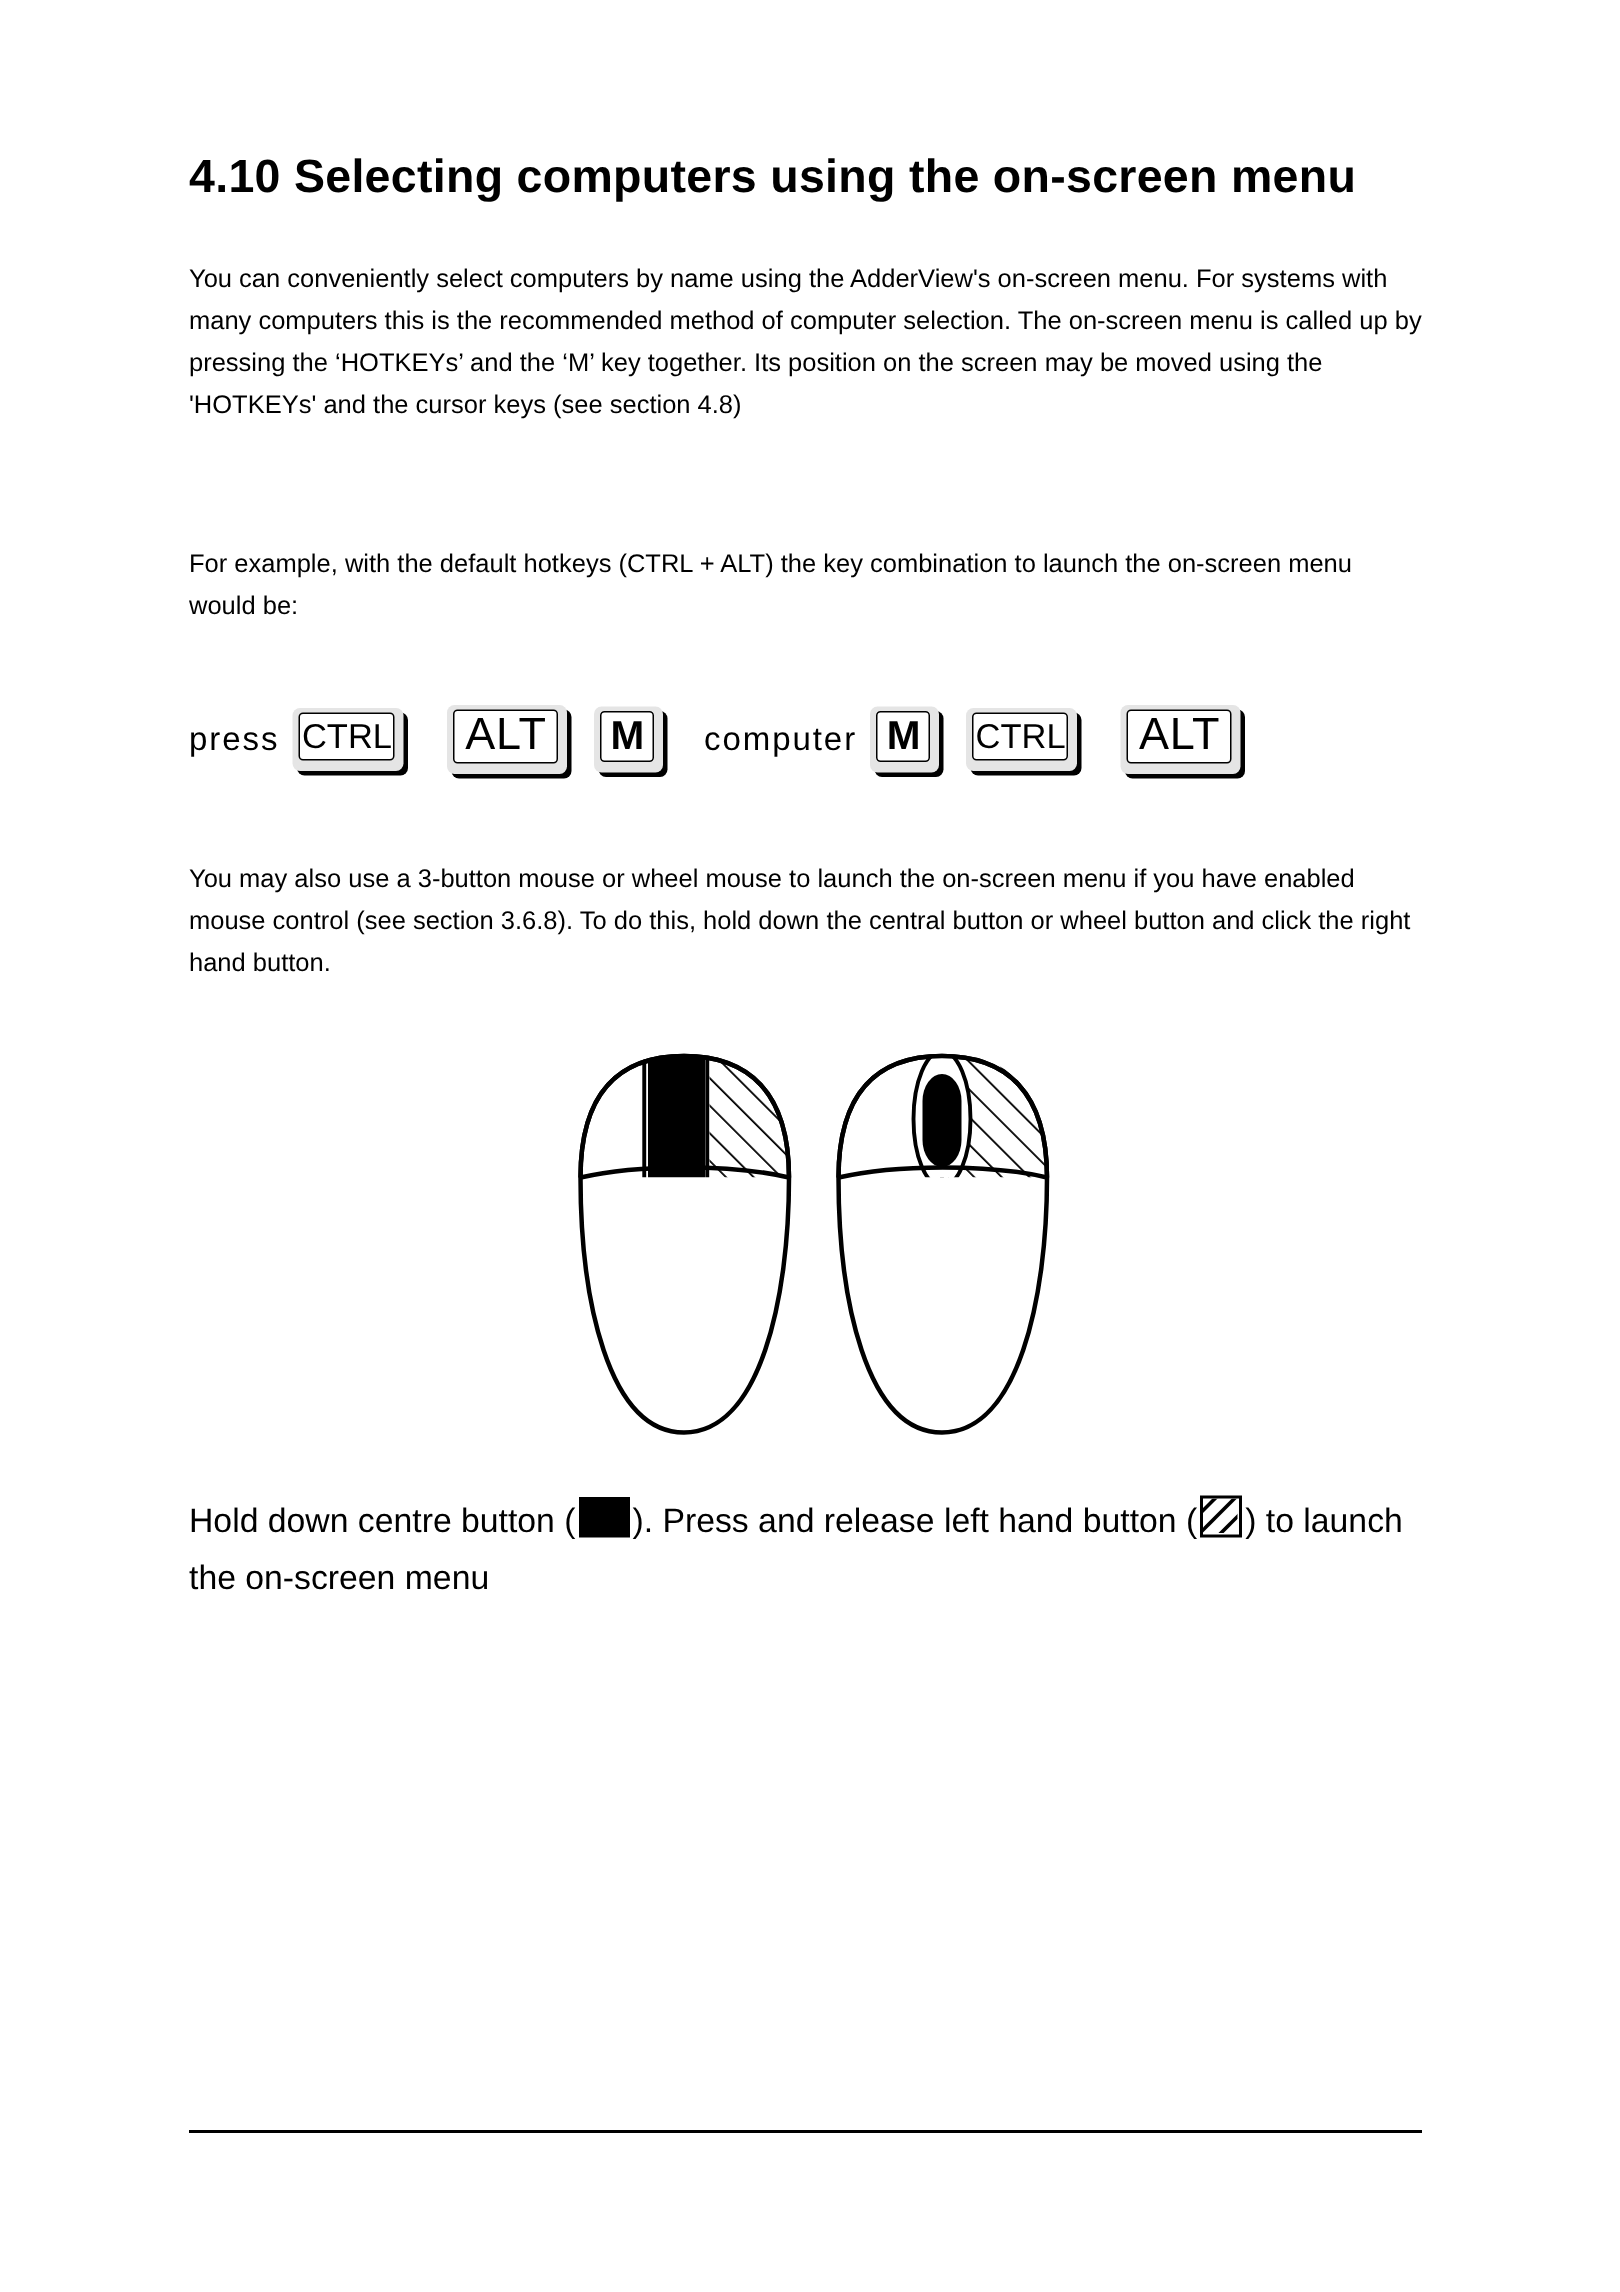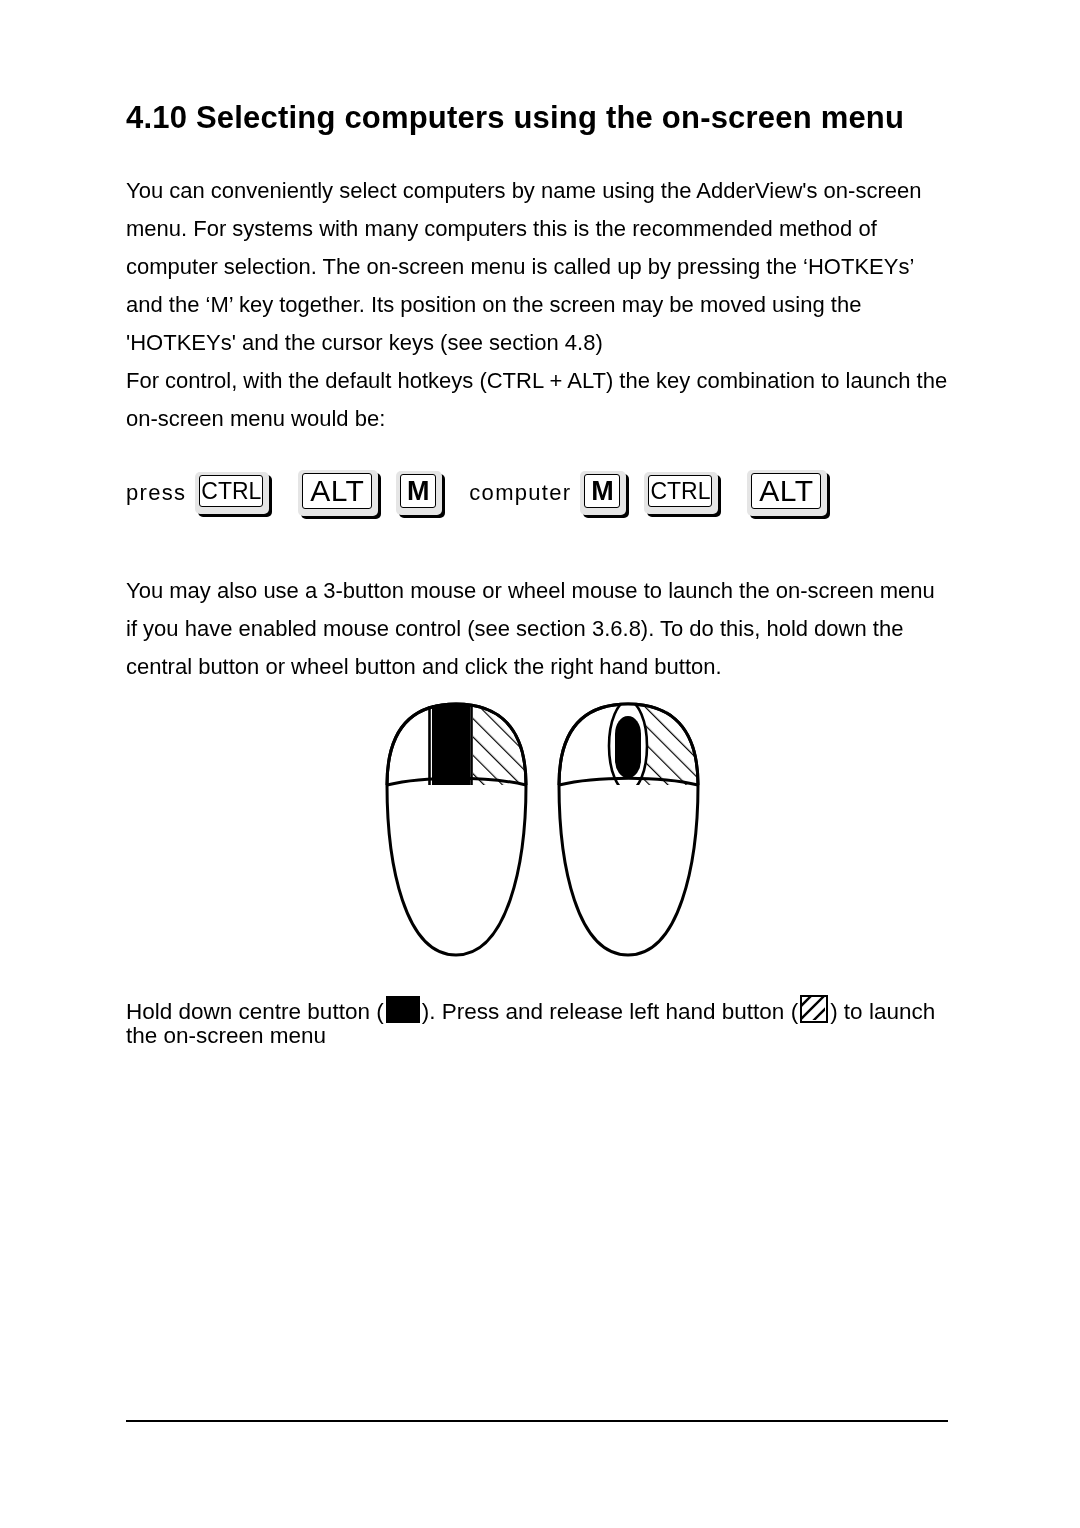--- a/index.html
+++ b/index.html
@@ -33,22 +33,22 @@
     font-weight: bold;
     letter-spacing: 0.2px;
     white-space: nowrap;
   }
 
   
   .para {
     position: absolute;
     left: 126px;
     width: 822px;
-    font-size: 22px;
-    line-height: 38px;
+    font-size: 17px;
+    line-height: 28px;
     text-align: left;
   }
   #para-intro  { top: 172px; }
   #para-example{ top: 362px; }
   #para-mouse  { top: 572px; }
   #para-names  { top: 1088px; }
 
   
   .keyrow {
     position: absolute;
@@ -116,21 +116,21 @@
     height: 285px;
   }
 
   
   .caption {
     position: absolute;
     left: 126px;
     top: 995px;
     width: 830px;
     font-size: 22.5px;
-    line-height: 24px;
+    line-height: 38px;
   }
   .inline-icon {
     display: inline-block;
     vertical-align: -4px;
     margin: 0 2px;
   }
   .icon-solid {
     width: 34px;
     height: 27px;
     background: #000000;
@@ -169,21 +169,21 @@
 </style>
 </head>
 <body>
 
 <div class="page">
 
   <div class="heading">4.10 Selecting computers using the on-screen menu</div>
 
   <div class="para" id="para-intro">You can conveniently select computers by name using the AdderView's on-screen menu. For systems with many computers this is the recommended method of computer selection. The on-screen menu is called up by pressing the ‘HOTKEYs’ and the ‘M’ key together. Its position on the screen may be moved using the 'HOTKEYs' and the cursor keys (see section 4.8)</div>
 
-  <div class="para" id="para-example">For control, with the default hotkeys (CTRL + ALT) the key combination to launch the on-screen menu would be:</div>
+  <div class="para" id="para-example">For example, with the default hotkeys (CTRL + ALT) the key combination to launch the on-screen menu would be:</div>
 
   <div class="keyrow">
 
     <span class="keyrow-label">press</span>
 
     <span class="keycap k-ctrl">
       <span class="face">
         <span class="cap-text">CTRL</span>
       </span>
     </span>

